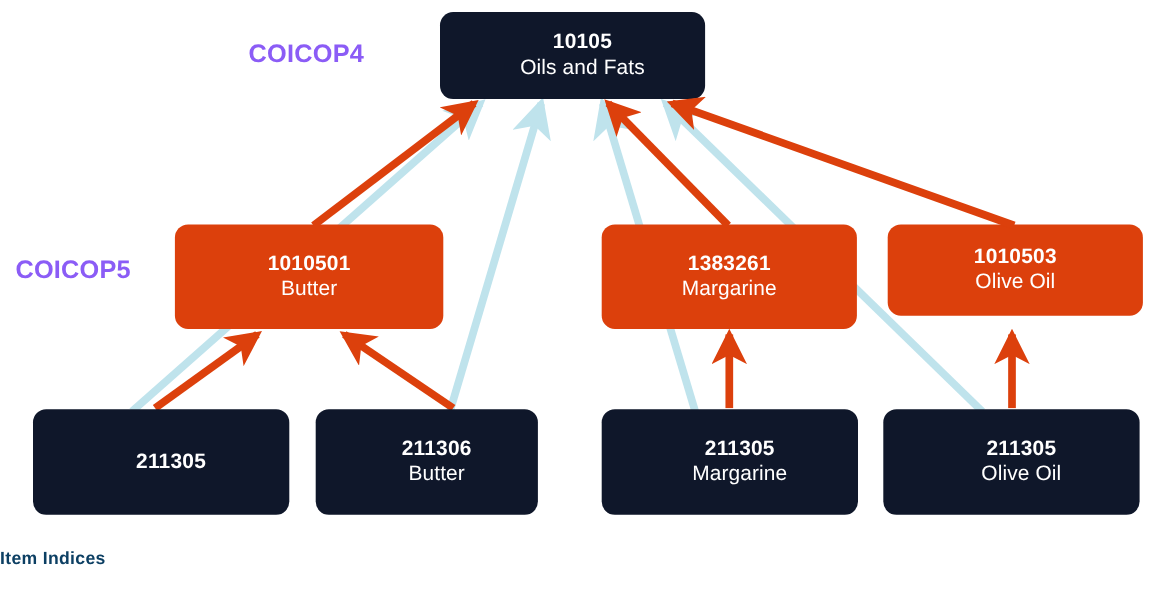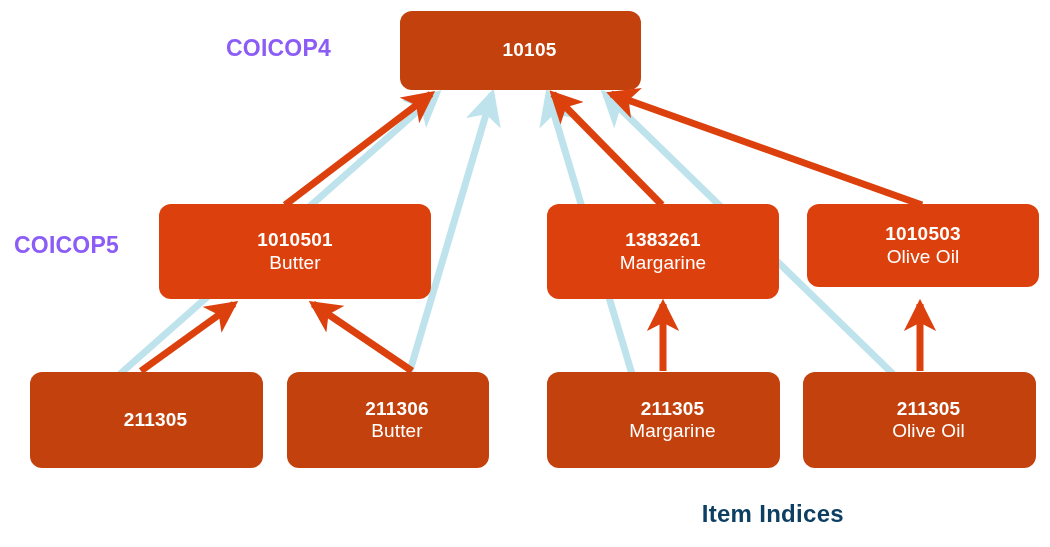--- a/index.html
+++ b/index.html
@@ -39,39 +39,39 @@
   .node .code {
     font-weight: bold;
     font-size: 19px;
     letter-spacing: 0.2px;
   }
   .node .name {
     font-weight: normal;
     font-size: 19px;
     letter-spacing: 0.1px;
   }
-  .node.navy { background: #c2410c; padding-left: 24px; }
+  .node.navy { background: #0f172a; padding-left: 24px; }
   .node.orange { background: #dc400c; }
 
   .tier-label {
     position: absolute;
     color: #8b5cf6;
     font-weight: bold;
     font-size: 23px;
     letter-spacing: 0.2px;
     white-space: nowrap;
   }
   .caption {
     position: absolute;
     width: 844px;
     left: 0;
-    text-align: right;
+    text-align: left;
     color: #0c3f63;
     font-weight: bold;
-    font-size: 24px;
+    font-size: 16px;
     letter-spacing: 0.3px;
   }
 </style>
 </head>
 <body>
 
 <div id="canvas">
 
   <svg id="edges" viewBox="0 0 1050 547" width="1050" height="547" xmlns="http://www.w3.org/2000/svg">
     <defs>
@@ -92,22 +92,23 @@
         <line x1="141" y1="371" x2="234" y2="304" stroke="#dc400c" stroke-width="7" marker-end="url(#arrow-orange)"></line>
         <line x1="412" y1="371" x2="313" y2="304" stroke="#dc400c" stroke-width="7" marker-end="url(#arrow-orange)"></line>
         <line x1="663" y1="371" x2="663" y2="304" stroke="#dc400c" stroke-width="7" marker-end="url(#arrow-orange)"></line>
         <line x1="920" y1="371" x2="920" y2="304" stroke="#dc400c" stroke-width="7" marker-end="url(#arrow-orange)"></line>
       </g>
   </svg>
 
   <div id="nodes-layer">
       <div class="node navy" style="left: 400px; top: 11px; width: 241px; height: 79px;">
         <div class="code">10105</div>
+        <div class="name">Oils and Fats</div>
       </div>
-      <div class="node orange" style="left: 159px; top: 204px; width: 272px; height: 95px;">
+      <div class="node orange" style="left: 159px; top: 204px; width: 244px; height: 95px;">
         <div class="code">1010501</div>
         <div class="name">Butter</div>
       </div>
       <div class="node orange" style="left: 547px; top: 204px; width: 232px; height: 95px;">
         <div class="code">1383261</div>
         <div class="name">Margarine</div>
       </div>
       <div class="node orange" style="left: 807px; top: 204px; width: 232px; height: 83px;">
         <div class="code">1010503</div>
         <div class="name">Olive Oil</div>

